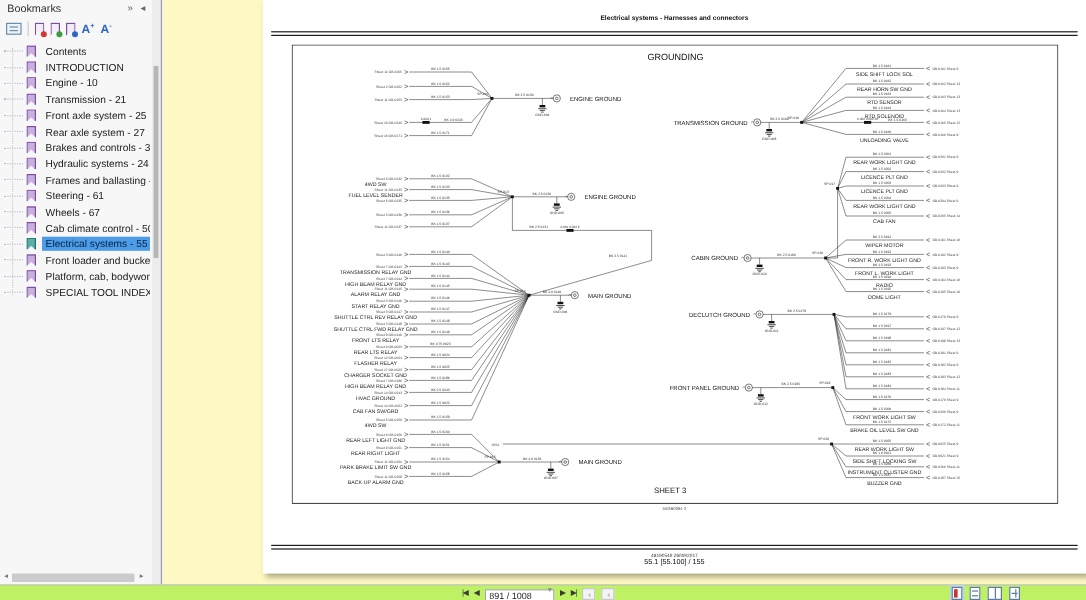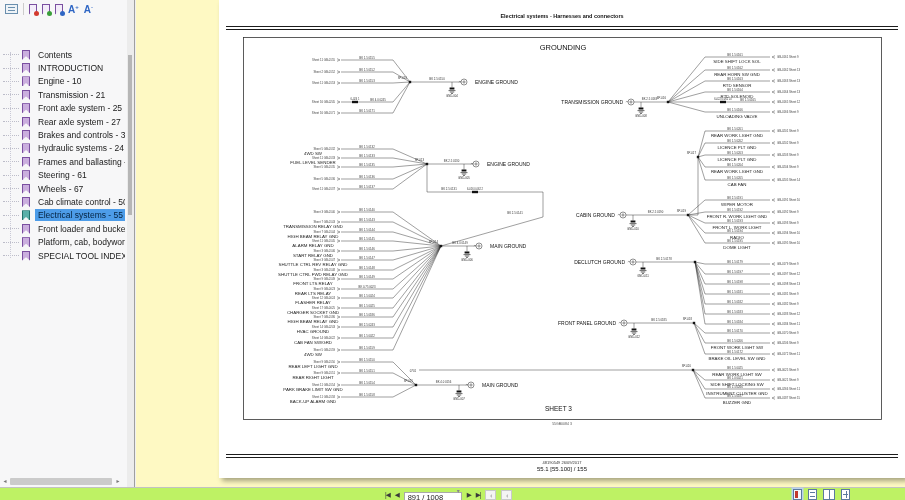--- a/index.html
+++ b/index.html
@@ -14,21 +14,21 @@
   .panel-toolbar { display:flex; align-items:center; gap:5px; height:18px; padding-left:5px; }
   .tb-exp { width:13px; height:10px; border:1px solid #6a8fae; background:#eef3f7; position:relative; }
   .tb-exp::after { content:''; position:absolute; left:2px; right:2px; top:2px; border-top:1px solid #6a8fae; box-shadow:0 3px 0 #6a8fae; }
   .tb-sep { width:1px; height:12px; background:#ccc; }
   .tb-flag { position:relative; width:8px; height:11px; }
   .tb-flag .shape { position:absolute; inset:0; background:#f3ecf9; border:1.5px solid var(--purple);
     clip-path:polygon(0 0,100% 0,100% 100%,50% 66%,0 100%); }
   .tb-flag .badge { position:absolute; right:-2px; bottom:-1px; width:5px; height:5px; border-radius:50%; }
   .tb-a { font-size:10px; font-weight:bold; color:var(--blue); line-height:10px; }
   .tb-a sup { font-size:6px; }
-  .tree { position:absolute; left:0; top:36px; right:2px; bottom:12px; overflow:hidden;margin-top:12px; }
+  .tree { position:absolute; left:0; top:36px; right:2px; bottom:12px; overflow:hidden; }
   .tree::before { content:''; position:absolute; left:10px; top:4px; height:206px; border-left:1px dotted #c9c9d6; }
   .bm-item { display:flex; align-items:center; height:13.4px; white-space:nowrap; overflow:hidden; cursor:default; }
   .bm-dash { flex:0 0 16px; border-top:1px dotted #bcbcc9; margin-left:3px; margin-right:3px; }
   .bm-flag { flex:0 0 8px; height:10px; background:#caaede; border:1px solid #7a4fa0;
     clip-path:polygon(0 0,100% 0,100% 100%,50% 66%,0 100%); margin-right:5px; }
   .bm-flag.sel { background:#59b0a8; border-color:#22706a; }
   .bm-label { font-size:8.5px; color:#1a1a1a; padding:1px 3px; }
   .bm-label.sel { background:var(--sel); color:#04223f; }
   .panel-hscroll { position:absolute; left:1px; right:1px; bottom:1px; height:9px; }
   .ph-arrow { position:absolute; top:0; width:8px; height:9px; font-size:6px; color:#777; text-align:center; line-height:9px; }
@@ -68,20 +68,24 @@
   .lic.fitw::after { content:''; position:absolute; left:1px; right:1px; top:4px; border-top:1px solid #5c7b9e; }
   .lic.fitw::before { content:''; position:absolute; left:3.5px; top:1px; bottom:1px; border-left:1px solid #5c7b9e; }
   .zoom-label { position:absolute; right:13px; top:2px; font-size:8px; color:#333;margin-top:34px; }
 </style>
 </head>
 <body>
 
 <div class="app">
 
   <aside class="panel">
+    <div class="panel-header">
+      <span>Bookmarks</span>
+      <span class="hicons">» ◂</span>
+    </div>
     <div class="panel-toolbar">
       <span class="tb-exp"></span>
       <span class="tb-sep"></span>
       <span class="tb-flag">
           <span class="shape"></span>
           <span class="badge" style="background:var(--red)"></span>
         </span>
       <span class="tb-flag">
           <span class="shape"></span>
           <span class="badge" style="background:var(--green)"></span>

